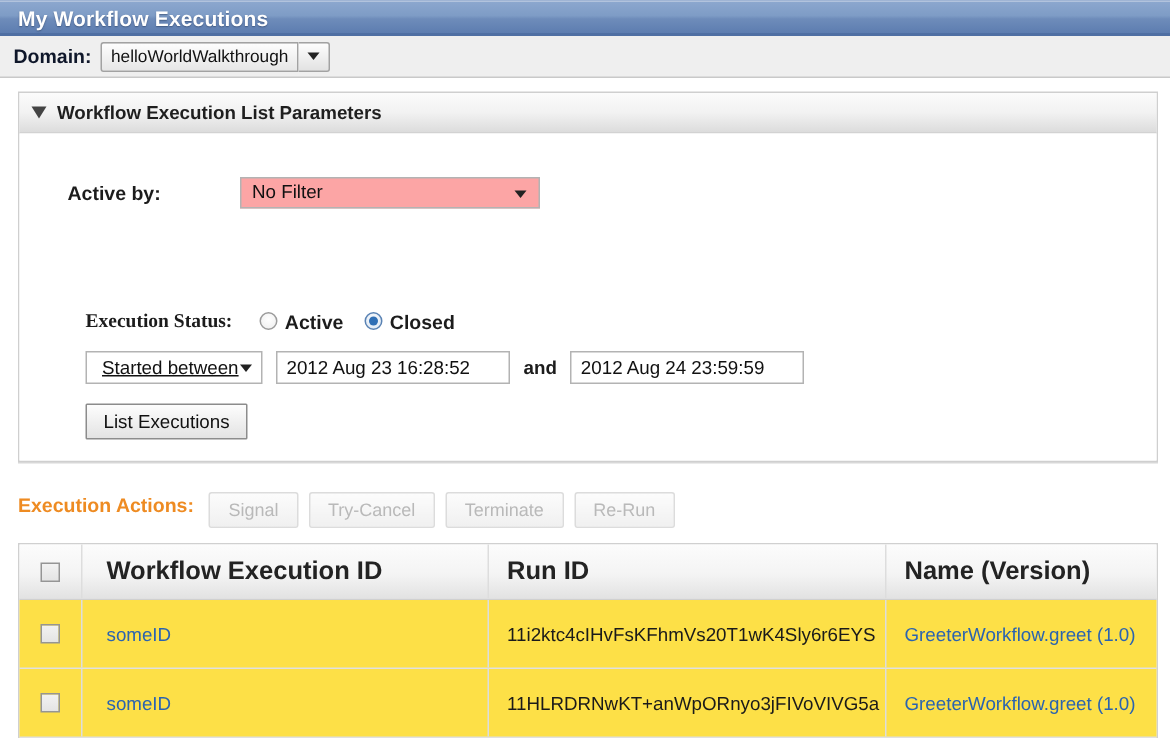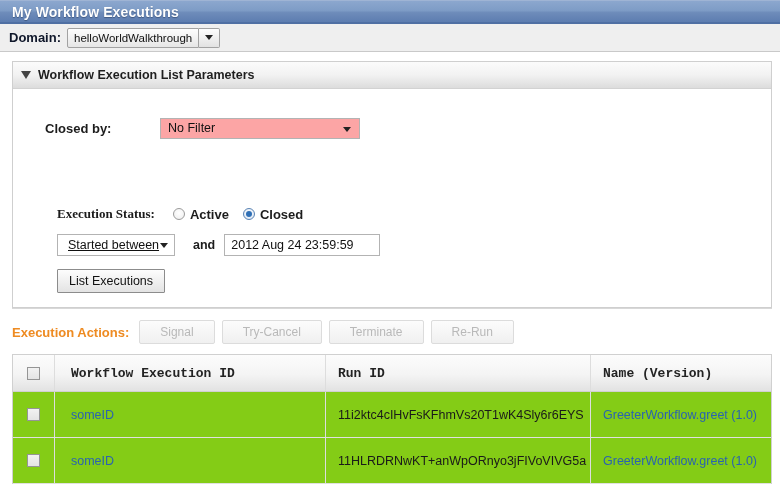--- a/index.html
+++ b/index.html
@@ -253,24 +253,25 @@
   .actions-label {
     font-size: 13px;
     font-weight: bold;
     color: #ee8b22;
     margin-right: 10px;
   }
   .btn-disabled {
     background: linear-gradient(to bottom, #fcfcfc, #f0f0f0);
     border: 1px solid #dcdcdc;
     color: #b9b9b9;
-    padding: 4px 20px;
+    padding: 4px 12px;
     font-size: 12px;
     border-radius: 2px;
     margin-right: 7px;
+    margin-top: 8px;
   }
 
   
   .table {
     margin: 0 8px 0 12px;
     border: 1px solid #d0d0d0;
     border-bottom: none;
     background: #fff;
   }
   .thead {
@@ -278,21 +279,21 @@
     height: 36px;
     background: linear-gradient(to bottom, #fcfcfc 0%, #f4f4f4 55%, #e2e2e2 100%);
     border-bottom: 1px solid #d0d0d0;
     align-items: center;
   }
   .tr {
     display: flex;
     height: 45px;
     align-items: center;
     border-bottom: 1px solid #e0e0e0;
-    background: #84cc16;
+    background: #fde047;
   }
   .c-check {
     width: 42px;
     display: flex;
     align-items: center;
     justify-content: center;
     border-right: 1px solid #dddddd;
     height: 100%;
     box-sizing: border-box;
   }
@@ -311,24 +312,23 @@
   .c-name {
     flex: 1;
     padding-left: 12px;
     box-sizing: border-box;
     border-left: 1px solid #dddddd;
     height: 100%;
     display: flex;
     align-items: center;
   }
   .th-text {
-    font-size: 13px;
+    font-size: 17px;
     font-weight: bold;
     color: #232323;
-    font-family: Liberation Mono, monospace;
   }
   .checkbox {
     width: 13px; height: 13px;
     border: 1px solid #959595;
     background: linear-gradient(to bottom, #f2f2f2, #e4e4e4);
     box-sizing: border-box;
   }
   .link {
     color: #2a63b0;
     font-size: 12.5px;
@@ -357,21 +357,21 @@
 </div>
 
 <div class="panel">
   <div class="panel-header">
     <span class="tri-down"></span>
     <span class="panel-title">Workflow Execution List Parameters</span>
   </div>
   <div class="panel-body">
 
     <div class="row-filter">
-      <span class="lbl-bold filter-label">Closed by:</span>
+      <span class="lbl-bold filter-label">Active by:</span>
       <div class="select-box">
         <span>No Filter</span>
         <span class="caret"></span>
       </div>
     </div>
 
     <div class="spacer-block"></div>
 
     <div class="row-status">
       <span class="lbl-bold status-label">Execution Status:</span>
@@ -381,20 +381,21 @@
         <span class="radio checked"></span>
         <span class="radio-text">Closed</span>
       </div>
     </div>
 
     <div class="row-dates">
       <div class="mini-select">
         <span>Started between</span>
         <span class="caret"></span>
       </div>
+      <div class="textinput">2012 Aug 23 16:28:52</div>
       <span class="and-word">and</span>
       <div class="textinput">2012 Aug 24 23:59:59</div>
     </div>
 
     <div class="row-listbtn">
       <span class="btn">List Executions</span>
     </div>
 
   </div>
 </div>

